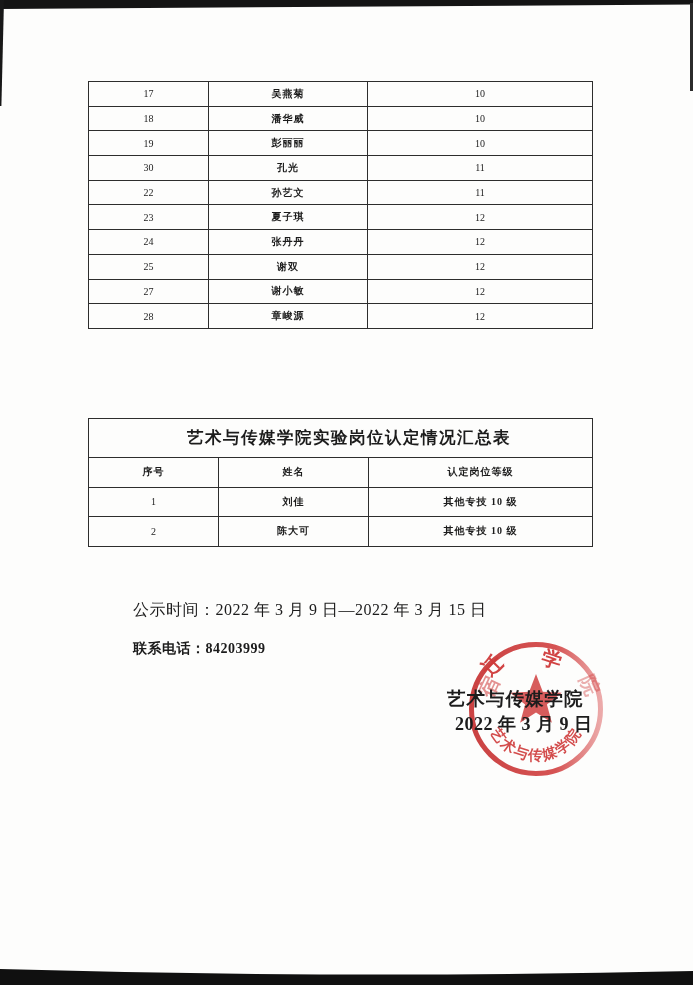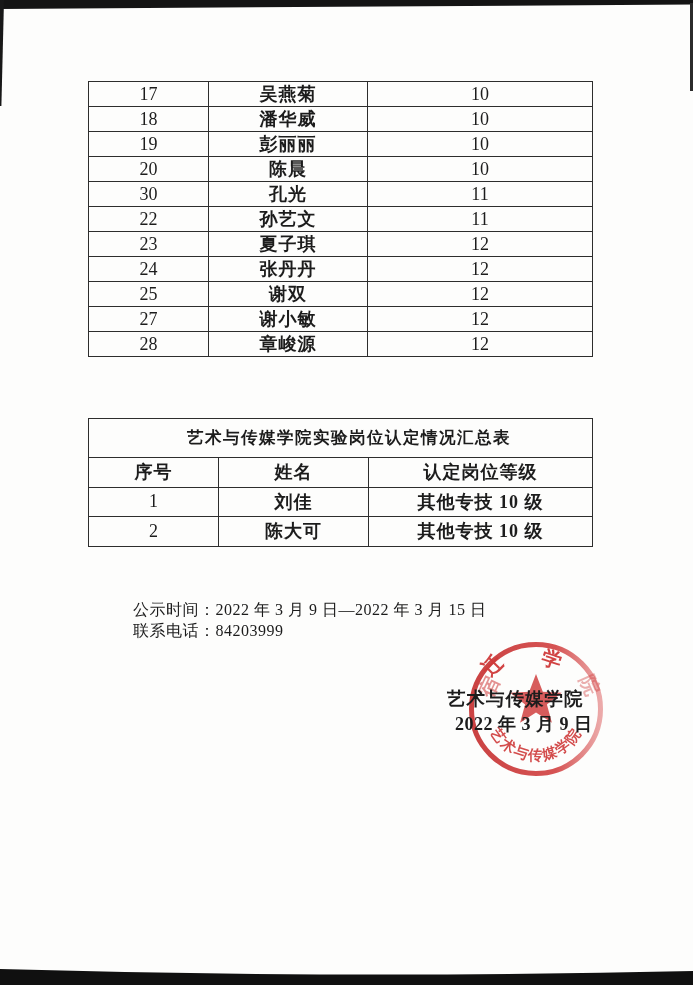--- a/index.html
+++ b/index.html
@@ -27,36 +27,36 @@
   .edge-bottom{position:absolute;left:0;top:963px;width:693px;height:22px;}
   
   table.tbl{
     position:absolute;left:88px;width:504px;
     border-collapse:collapse;table-layout:fixed;
     background:transparent;
   }
   table.tbl td{
     border:1.6px solid #2d2d2d;
     text-align:center;vertical-align:middle;
-    padding:0;font-size:18px;
+    padding:0;font-size:10px;
   }
   table.roster{top:81px;}
   table.roster td{height:23.7px;}
   table.summary{top:418px;}
   table.summary td{height:28.6px;}
   td.cjk{font-weight:600;letter-spacing:1px;}
   td.num{font-weight:400;}
   table.summary td.title-cell{
     height:38px;font-size:16.5px;font-weight:700;letter-spacing:1.5px;padding-left:17px;
   }
   table.summary tr.head td{font-weight:700;letter-spacing:1px;text-align:center;}
   
   .txt-line{position:absolute;white-space:nowrap;}
   .publicity{left:133px;top:600px;font-size:16px;font-weight:400;letter-spacing:.5px;}
-  .phone{left:133px;top:621px;font-size:16px;font-weight:400;letter-spacing:.5px;}
+  .phone{left:133px;top:640px;font-size:14px;font-weight:700;letter-spacing:.5px;}
   .sig-org{left:447px;top:686px;font-size:18.5px;font-weight:600;letter-spacing:1px;z-index:3;}
   .sig-date{left:455px;top:712px;font-size:18px;font-weight:600;letter-spacing:.5px;z-index:3;}
   
   .seal{position:absolute;left:462px;top:635px;width:148px;height:148px;z-index:2;}
   .seal text{font-family:"Liberation Serif","DejaVu Serif",serif;font-weight:700;}
   .seal .top-char{font-size:20px;}
   .seal .arc-text{font-size:14.5px;letter-spacing:1.5px;}
 </style>
 </head>
 <body>
@@ -83,25 +83,20 @@
         <td class="num">10</td>
       </tr>
       <tr>
         <td class="num">18</td>
         <td class="cjk">潘华威</td>
         <td class="num">10</td>
       </tr>
       <tr>
         <td class="num">19</td>
         <td class="cjk">彭丽丽</td>
-        <td class="num">10</td>
-      </tr>
-      <tr>
-        <td class="num">20</td>
-        <td class="cjk">陈晨</td>
         <td class="num">10</td>
       </tr>
       <tr>
         <td class="num">30</td>
         <td class="cjk">孔光</td>
         <td class="num">11</td>
       </tr>
       <tr>
         <td class="num">22</td>
         <td class="cjk">孙艺文</td>

